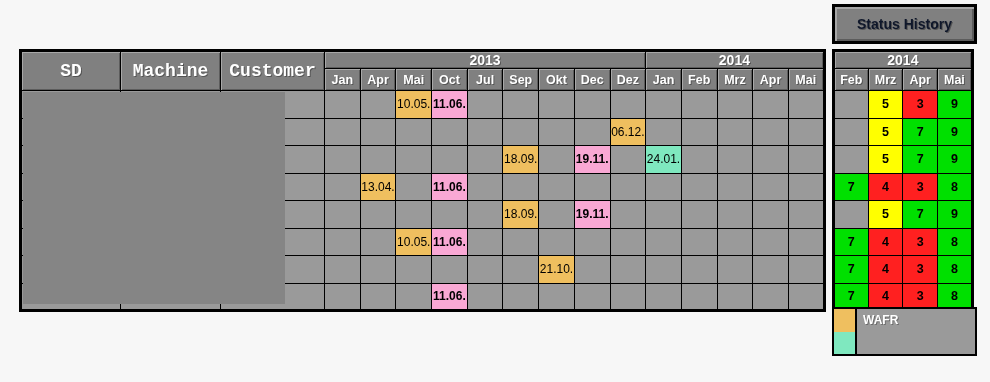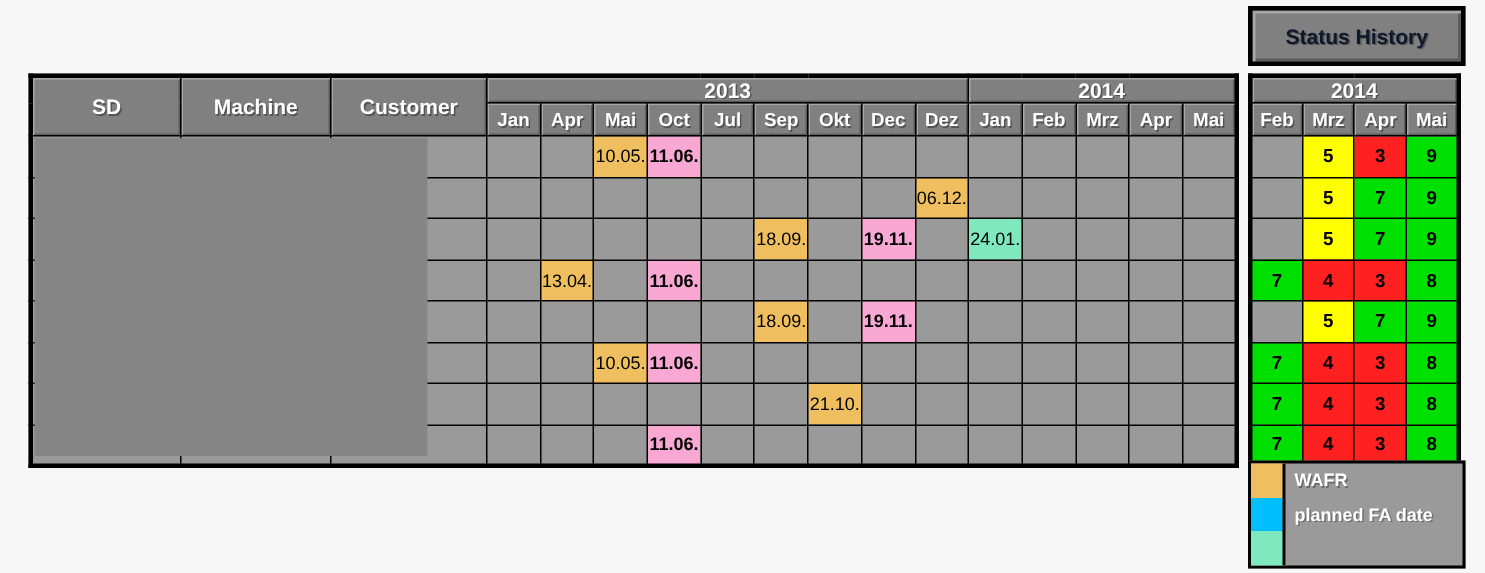--- a/index.html
+++ b/index.html
@@ -29,21 +29,21 @@
     color:#fff;
     font-weight:bold;
     font-size:13px;
     text-align:center;
     height:22px;
     text-shadow:1px 1px 0 rgba(0,0,0,.35);
     border:1px solid #000 !important;
     box-shadow: inset 1px 1px 0 #a8a8a8, inset -1px -1px 0 #5c5c5c;
   }
   .hdr-big{ font-size:14px; height:17px;}
-  .hdr-id{ height:39px; font-size:14px;}
+  .hdr-id{ height:39px; font-size:18px;font-family:Liberation Mono, monospace;}
   .hdr-mon{ height:22px; font-size:12.5px;margin-top:16px;}
   .col-sd{width:100px;}
   .col-machine{width:100px;}
   .col-customer{width:104px;}
   .col-mon{width:35.7px;}
   .cell{
     height:27.5px;
     background:#9a9a9a;
     text-align:center;
     vertical-align:middle;
@@ -382,19 +382,15 @@
       </tr>
     </tbody>
 </table>
 
 <div id="legend">
     <div class="legend-row">
       <div class="legend-swatch sw-wafr"></div>
       <div class="legend-label">WAFR</div>
     </div>
     <div class="legend-row">
-      <div class="legend-swatch sw-planned"></div>
-      <div class="legend-label">planned FA date</div>
-    </div>
-    <div class="legend-row">
       <div class="legend-swatch sw-actual"></div>
     </div>
   </div>
 
 </body></html>

